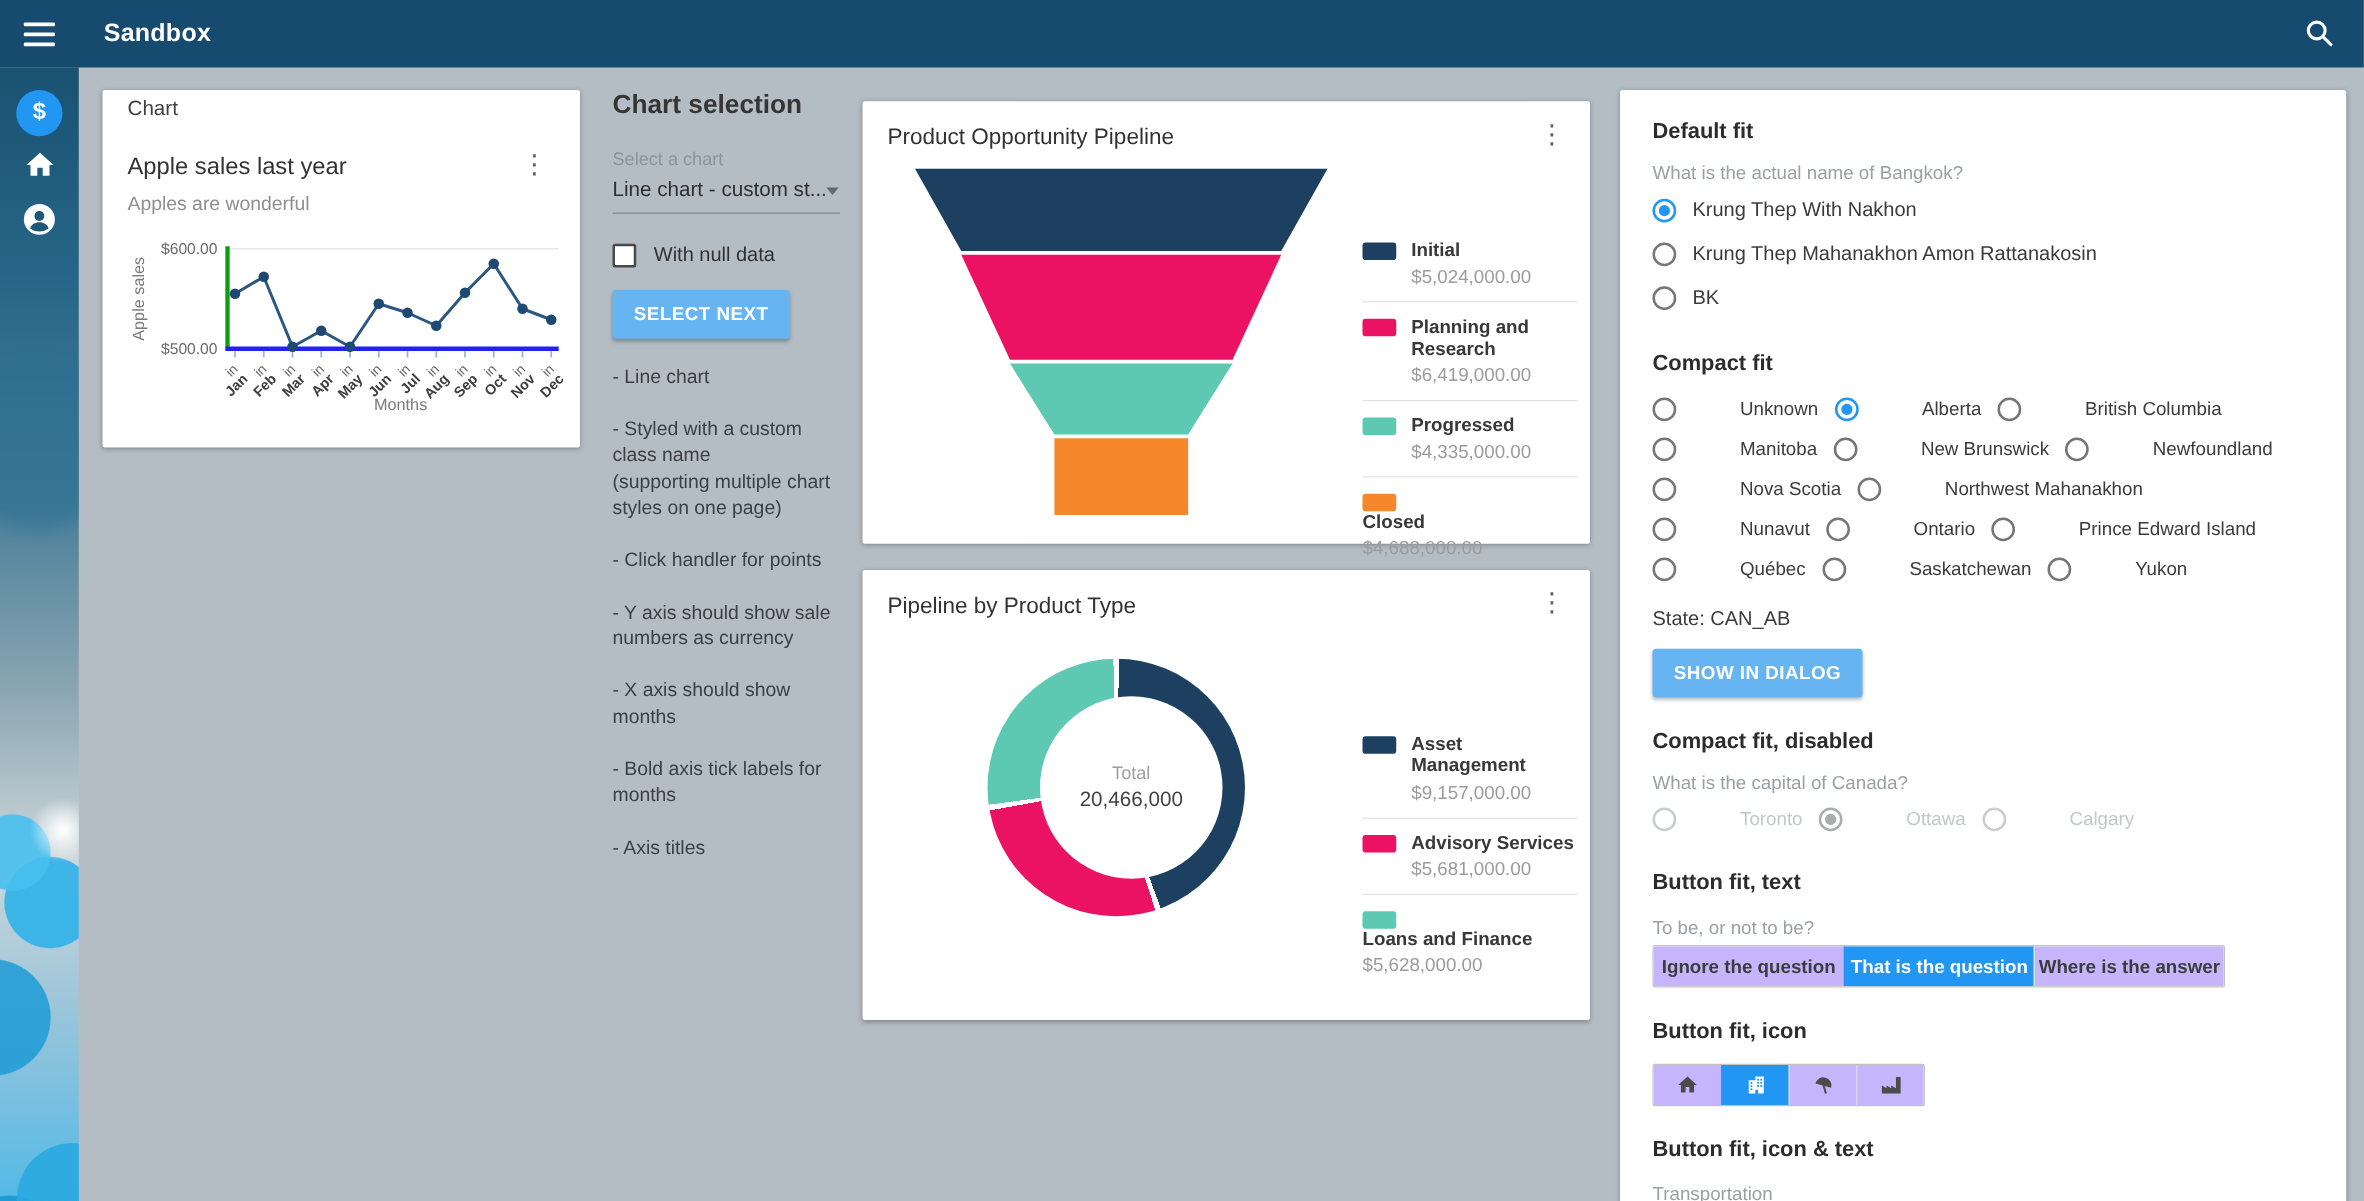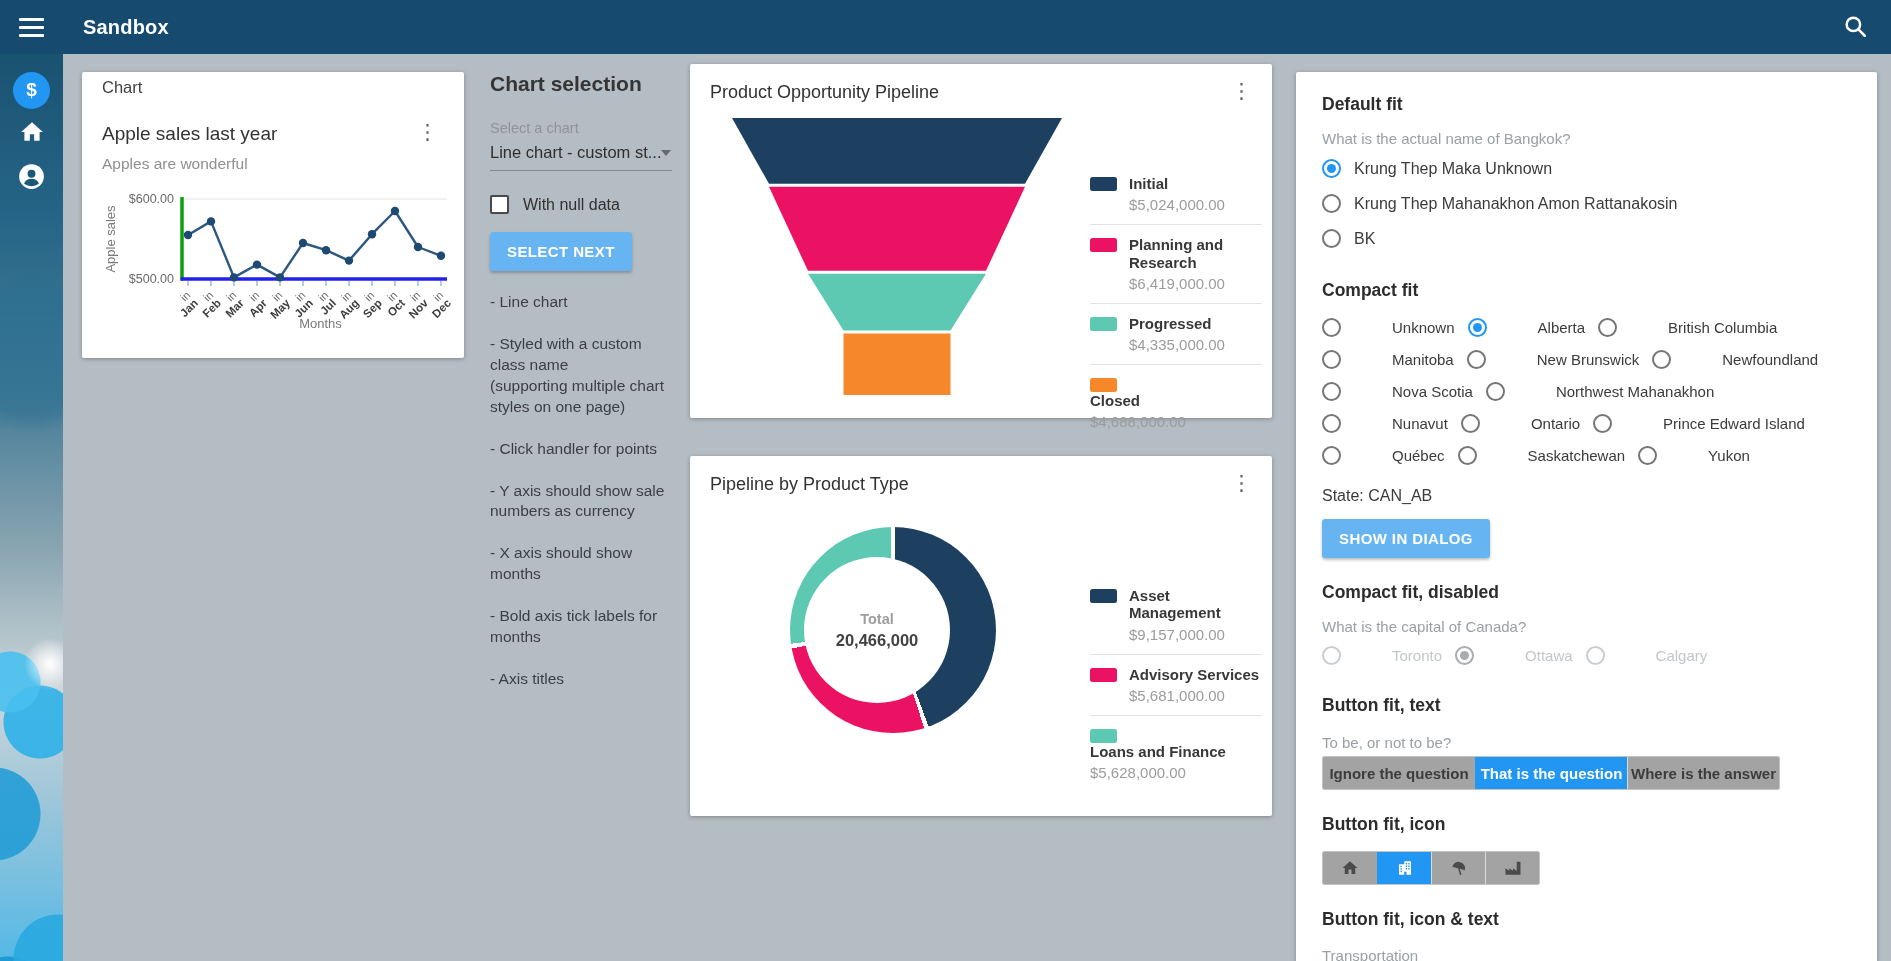--- a/index.html
+++ b/index.html
@@ -56,34 +56,34 @@
   .caret-down { width:0; height:0; border-left:5.5px solid transparent; border-right:5.5px solid transparent; border-top:6px solid #636b6f; }
   .cs-check-row { display:flex; align-items:center; margin-top:24px; cursor:pointer; }
   .checkbox { width:19px; height:19px; border:2px solid #494949; border-radius:2px; background:#fff; flex:none; }
   .cs-check-label { font-size:16px; color:#303030; margin-left:14px; }
   .btn-blue { display:inline-block; background:#66b5f2; color:#fff; border:none; border-radius:3px; font-family:inherit; font-size:15px; font-weight:700; letter-spacing:.4px; padding:11px 17px; cursor:pointer; box-shadow:0 2px 3px rgba(0,0,0,.25); }
   .cs-btn { margin-top:18px; }
   .cs-notes { margin-top:10px; }
   .cs-notes p { font-size:15.5px; color:#3a3f44; line-height:1.35; margin-top:21px; white-space:pre-line; }
 
   
-  .funnel-card { left:690px; top:64px; width:582px; height:354px; }
+  .funnel-card { left:690px; top:81px; width:582px; height:354px; }
   .donut-card  { left:690px; top:456px; width:582px; height:360px; }
   .funnel-card .card-header, .donut-card .card-header { padding:18px 14px 0 20px; }
   #funnel-chart { position:absolute; left:22px; top:50px; }
   .legend { position:absolute; left:400px; width:172px; }
   .funnel-card .legend { top:100px; }
   .donut-card .legend { top:120px; }
   .legend-item { display:flex; padding:11px 0; border-bottom:1px solid #e3e3e3; }
   .legend-item:last-child { border-bottom:none;flex-direction:column; }
   .swatch { width:27px; height:14px; border-radius:2.5px; margin:2px 12px 0 0; flex:none; }
   .legend-label { font-size:15px; font-weight:700; color:#383838; line-height:1.15; }
   .legend-value { font-size:15px; color:#9c9c9c; margin-top:4px; }
   .donut-ring { position:absolute; left:100px; top:71px; width:206px; height:206px; border-radius:50%; }
-  .donut-hole { position:absolute; left:14px; top:30px; width:146px; height:146px; border-radius:50%; background:#fff; display:flex; flex-direction:column; align-items:center; justify-content:center;font-weight:bold; }
+  .donut-hole { position:absolute; left:42px; top:30px; width:146px; height:146px; border-radius:50%; background:#fff; display:flex; flex-direction:column; align-items:center; justify-content:center; }
   .donut-center-label { font-size:14.5px; color:#9e9e9e; }
   .donut-center-value { font-size:16.5px; color:#424242; margin-top:4px; }
 
   
   .right-card { left:1296px; top:72px; width:581px; height:960px; padding:22px 26px 26px 26px; }
   .panel-h { font-size:17.5px; font-weight:700; color:#2c2c2c; margin-top:24px; }
   .panel-h.first { margin-top:0; }
   .panel-q { font-size:15px; color:#9aa0a4; margin-top:15px; }
   .radio-group-v { display:flex; flex-direction:column; margin-top:4px; }
   .radio-group-v .radio-opt { height:35px; }
@@ -98,21 +98,21 @@
   .radio-group-v .radio-label { font-size:16px; margin-left:13px; }
   .disabled-group .radio-opt { cursor:default; }
   .disabled-group .radio { border-color:#c9cdd0; }
   .disabled-group .radio-label { color:#c3c7ca; }
   .disabled-group .radio-opt.selected .radio { border-color:#a9adb0; }
   .disabled-group .radio-opt.selected .radio .dot { background:#a9adb0; }
   .state-text { font-size:16px; color:#3b3b3b; margin-top:16px; }
   .dialog-btn { margin-top:14px; }
 
   .seg-group { display:inline-flex; border:1px solid #c3c3c3; border-radius:2px; background:#fff; height:34px; margin-top:9px; overflow:hidden; }
-  .seg-btn { display:flex; align-items:center; justify-content:center; background:#a3a3a3; border:none; border-left:1px solid #dcdcdc; font-family:inherit; font-size:15px; font-weight:700; color:#3c3c3c; cursor:pointer; --icon-bg:#fff; padding:0 17px; }
+  .seg-btn { display:flex; align-items:center; justify-content:center; background:#c4b5fd; border:none; border-left:1px solid #dcdcdc; font-family:inherit; font-size:15px; font-weight:700; color:#3c3c3c; cursor:pointer; --icon-bg:#fff; padding:0 17px; }
   .seg-btn:first-child { border-left:none; }
   .seg-btn.selected { background:#2196f3; color:#fff; --icon-bg:#2196f3; border-left-color:#2196f3; }
   .seg-btn svg { width:17px; height:17px; fill:currentColor; display:block; }
   .seg-btn .seg-icon { margin-right:8px; display:flex; }
   .seg-btn.icon-only { width:54px; padding:0; color:#4b4b4b; }
   .seg-btn.icon-only .seg-icon { margin:0; }
   .seg-btn.icon-only svg { width:18px; height:18px; }
   .seg-btn.icon-only.selected { color:#fff; }
   .seg-group.text-group .seg-btn { width:152px; padding:0; }
   .win { fill:var(--icon-bg,#fff); }
@@ -318,21 +318,21 @@
 
 <section class="card right-card">
 
   <h3 class="panel-h first">Default fit</h3>
   <div class="panel-q">What is the actual name of Bangkok?</div>
   <div class="radio-group-v">
       <label class="radio-opt selected">
         <span class="radio">
           <span class="dot"></span>
         </span>
-        <span class="radio-label">Krung Thep Maka Unknown</span>
+        <span class="radio-label">Krung Thep With Nakhon</span>
       </label>
       <label class="radio-opt">
         <span class="radio">
           <span class="dot"></span>
         </span>
         <span class="radio-label">Krung Thep Mahanakhon Amon Rattanakosin</span>
       </label>
       <label class="radio-opt">
         <span class="radio">
           <span class="dot"></span>

